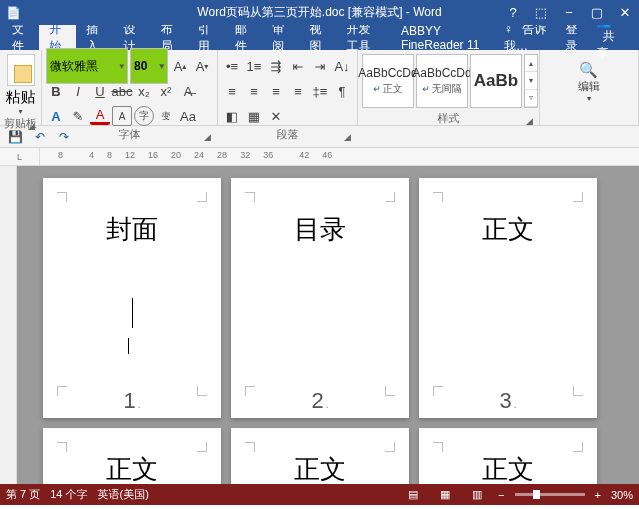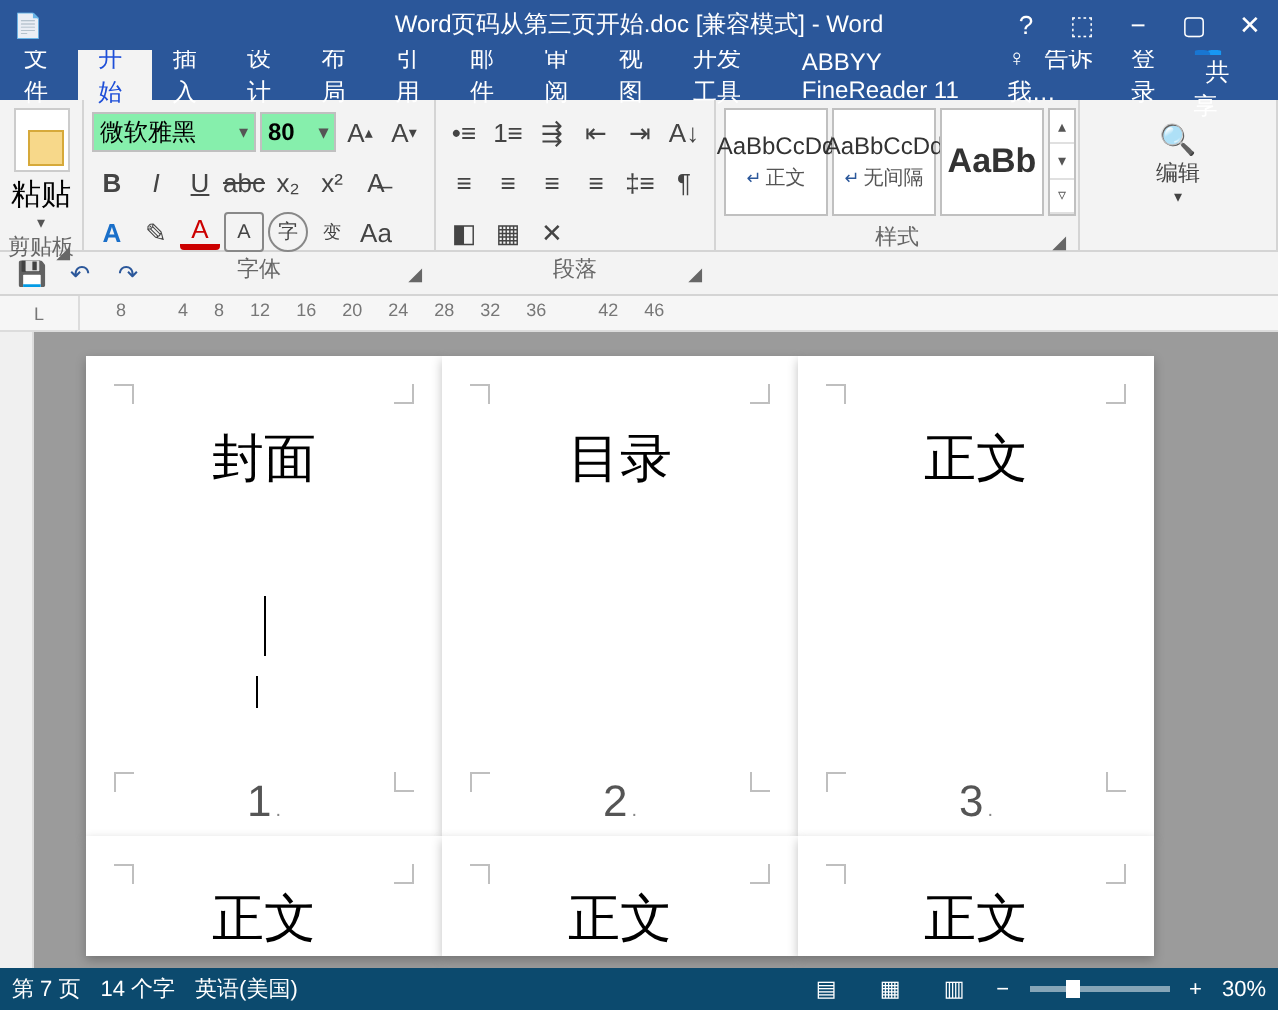--- a/index.html
+++ b/index.html
@@ -31,21 +31,21 @@
 
 .g-clipboard { width: 42px; }
 .paste { display: flex; flex-direction: column; align-items: center; width: 36px; }
 .paste-icon { width: 28px; height: 32px; background: #fff; border: 1px solid #ccc; position: relative; margin-top: 2px; }
 .paste-icon::before { content:""; position:absolute; top:10px; left:6px; width:16px; height:16px; background:#f7d88a; border:1px solid #d6a93a; }
 .paste-lbl { font-size: 15px; margin-top: 2px; }
 
 
 .g-font { width: 176px; }
 .g-font .row { display: flex; align-items: center; height: 22px; gap: 2px; }
-.combo { background:#86efac; border:1px solid #c0c0c0; height:20px; display:flex; align-items:center; padding:0 3px; font-size:12px; position:relative; }
+.combo { background:#84cc16; border:1px solid #c0c0c0; height:36px; display:flex; align-items:center; padding:0 3px; font-size:12px; position:relative; }
 .combo .dd { margin-left:auto; font-size:9px; color:#555; }
 .btn-s { width:20px; height:20px; display:flex; align-items:center; justify-content:center; font-size:13px; color:#444; border-radius:2px; }
 
 
 .g-para { width: 140px; }
 .g-para .row { display:flex; align-items:center; height:22px; gap:2px; }
 
 
 .g-styles { width: 182px; }
 .styles-row { display:flex; height:56px; align-items:stretch; gap:2px; padding-top:2px; }
@@ -69,37 +69,37 @@
 
 .ruler-area { height:18px; background:#fff; border-bottom:1px solid #dcdcdc; display:flex; }
 .ruler-corner { width:40px; border-right:1px solid #dcdcdc; display:flex; align-items:center; justify-content:center; background:#f6f6f6;}
 .ruler-h { flex:1; position:relative; background:#f6f6f6; font-size:9px; color:#777; }
 .ruler-h .marks { position:absolute; left:18px; top:2px; display:flex; gap:13px; }
 
 
 .docwrap { display:flex; height:318px; background:#9b9b9b; }
 .ruler-v { width:17px; background:#f0f0f0; border-right:1px solid #dcdcdc; position:relative; }
 .canvas { flex:1; overflow:auto; padding:12px 0 0 26px; }
-.pages { display:grid; grid-template-columns: repeat(3, 178px); }
+.pages { display:grid; grid-template-columns: repeat(3, 178px); gap:10px; }
 .page { background:#fff; height:240px; box-shadow:0 2px 5px rgba(0,0,0,.25); position:relative; display:flex; flex-direction:column; align-items:center; }
 .page.short { height:60px; }
 .page .crop { position:absolute; width:10px; height:10px; border-color:#bfbfbf; border-style:solid; }
 .page .crop.tl { top:14px; left:14px; border-width:0 0 1px 1px; transform:rotate(180deg);}
 .page .crop.tr { top:14px; right:14px; border-width:0 0 1px 1px; transform:rotate(-90deg);}
 .page .crop.bl { bottom:22px; left:14px; border-width:0 0 1px 1px; transform:rotate(90deg);}
 .page .crop.br { bottom:22px; right:14px; border-width:0 0 1px 1px; }
 .page .headtext { font-size:26px; font-family: "SimSun", serif; color:#000; margin-top:34px;}
 .page .pagenum { position:absolute; bottom:4px; font-size:22px; color:#555; font-family:"Times New Roman",serif;}
 .page .pagenum::after { content:""; }
 .pg-num-sub { font-size:10px; vertical-align:baseline; margin-left:2px; color:#888;}
 .cursor { position:absolute; top:120px; left:50%; width:1px; height:30px; background:#000;}
 .cursor.caret2 { top:160px; height:16px; left:48%;}
 
 
-.statusbar { height:21px; background:#0c4a6e; color:#fff; display:flex; align-items:center; font-size:11px; padding:0 6px; gap:10px; }
+.statusbar { height:21px; background:#7f1d1d; color:#fff; display:flex; align-items:center; font-size:11px; padding:0 6px; gap:10px; }
 .statusbar .spacer { flex:1; }
 .statusbar .viewbtn { width:22px; height:16px; display:flex; align-items:center; justify-content:center;}
 .statusbar .zoom-track { width:70px; height:3px; background:rgba(255,255,255,.5); position:relative;}
 .statusbar .zoom-track .thumb { position:absolute; left:18px; top:-3px; width:7px; height:9px; background:#fff;}
 </style>
 </head>
 <body>
 
 <div class="titlebar">
   <div class="left-icons">

